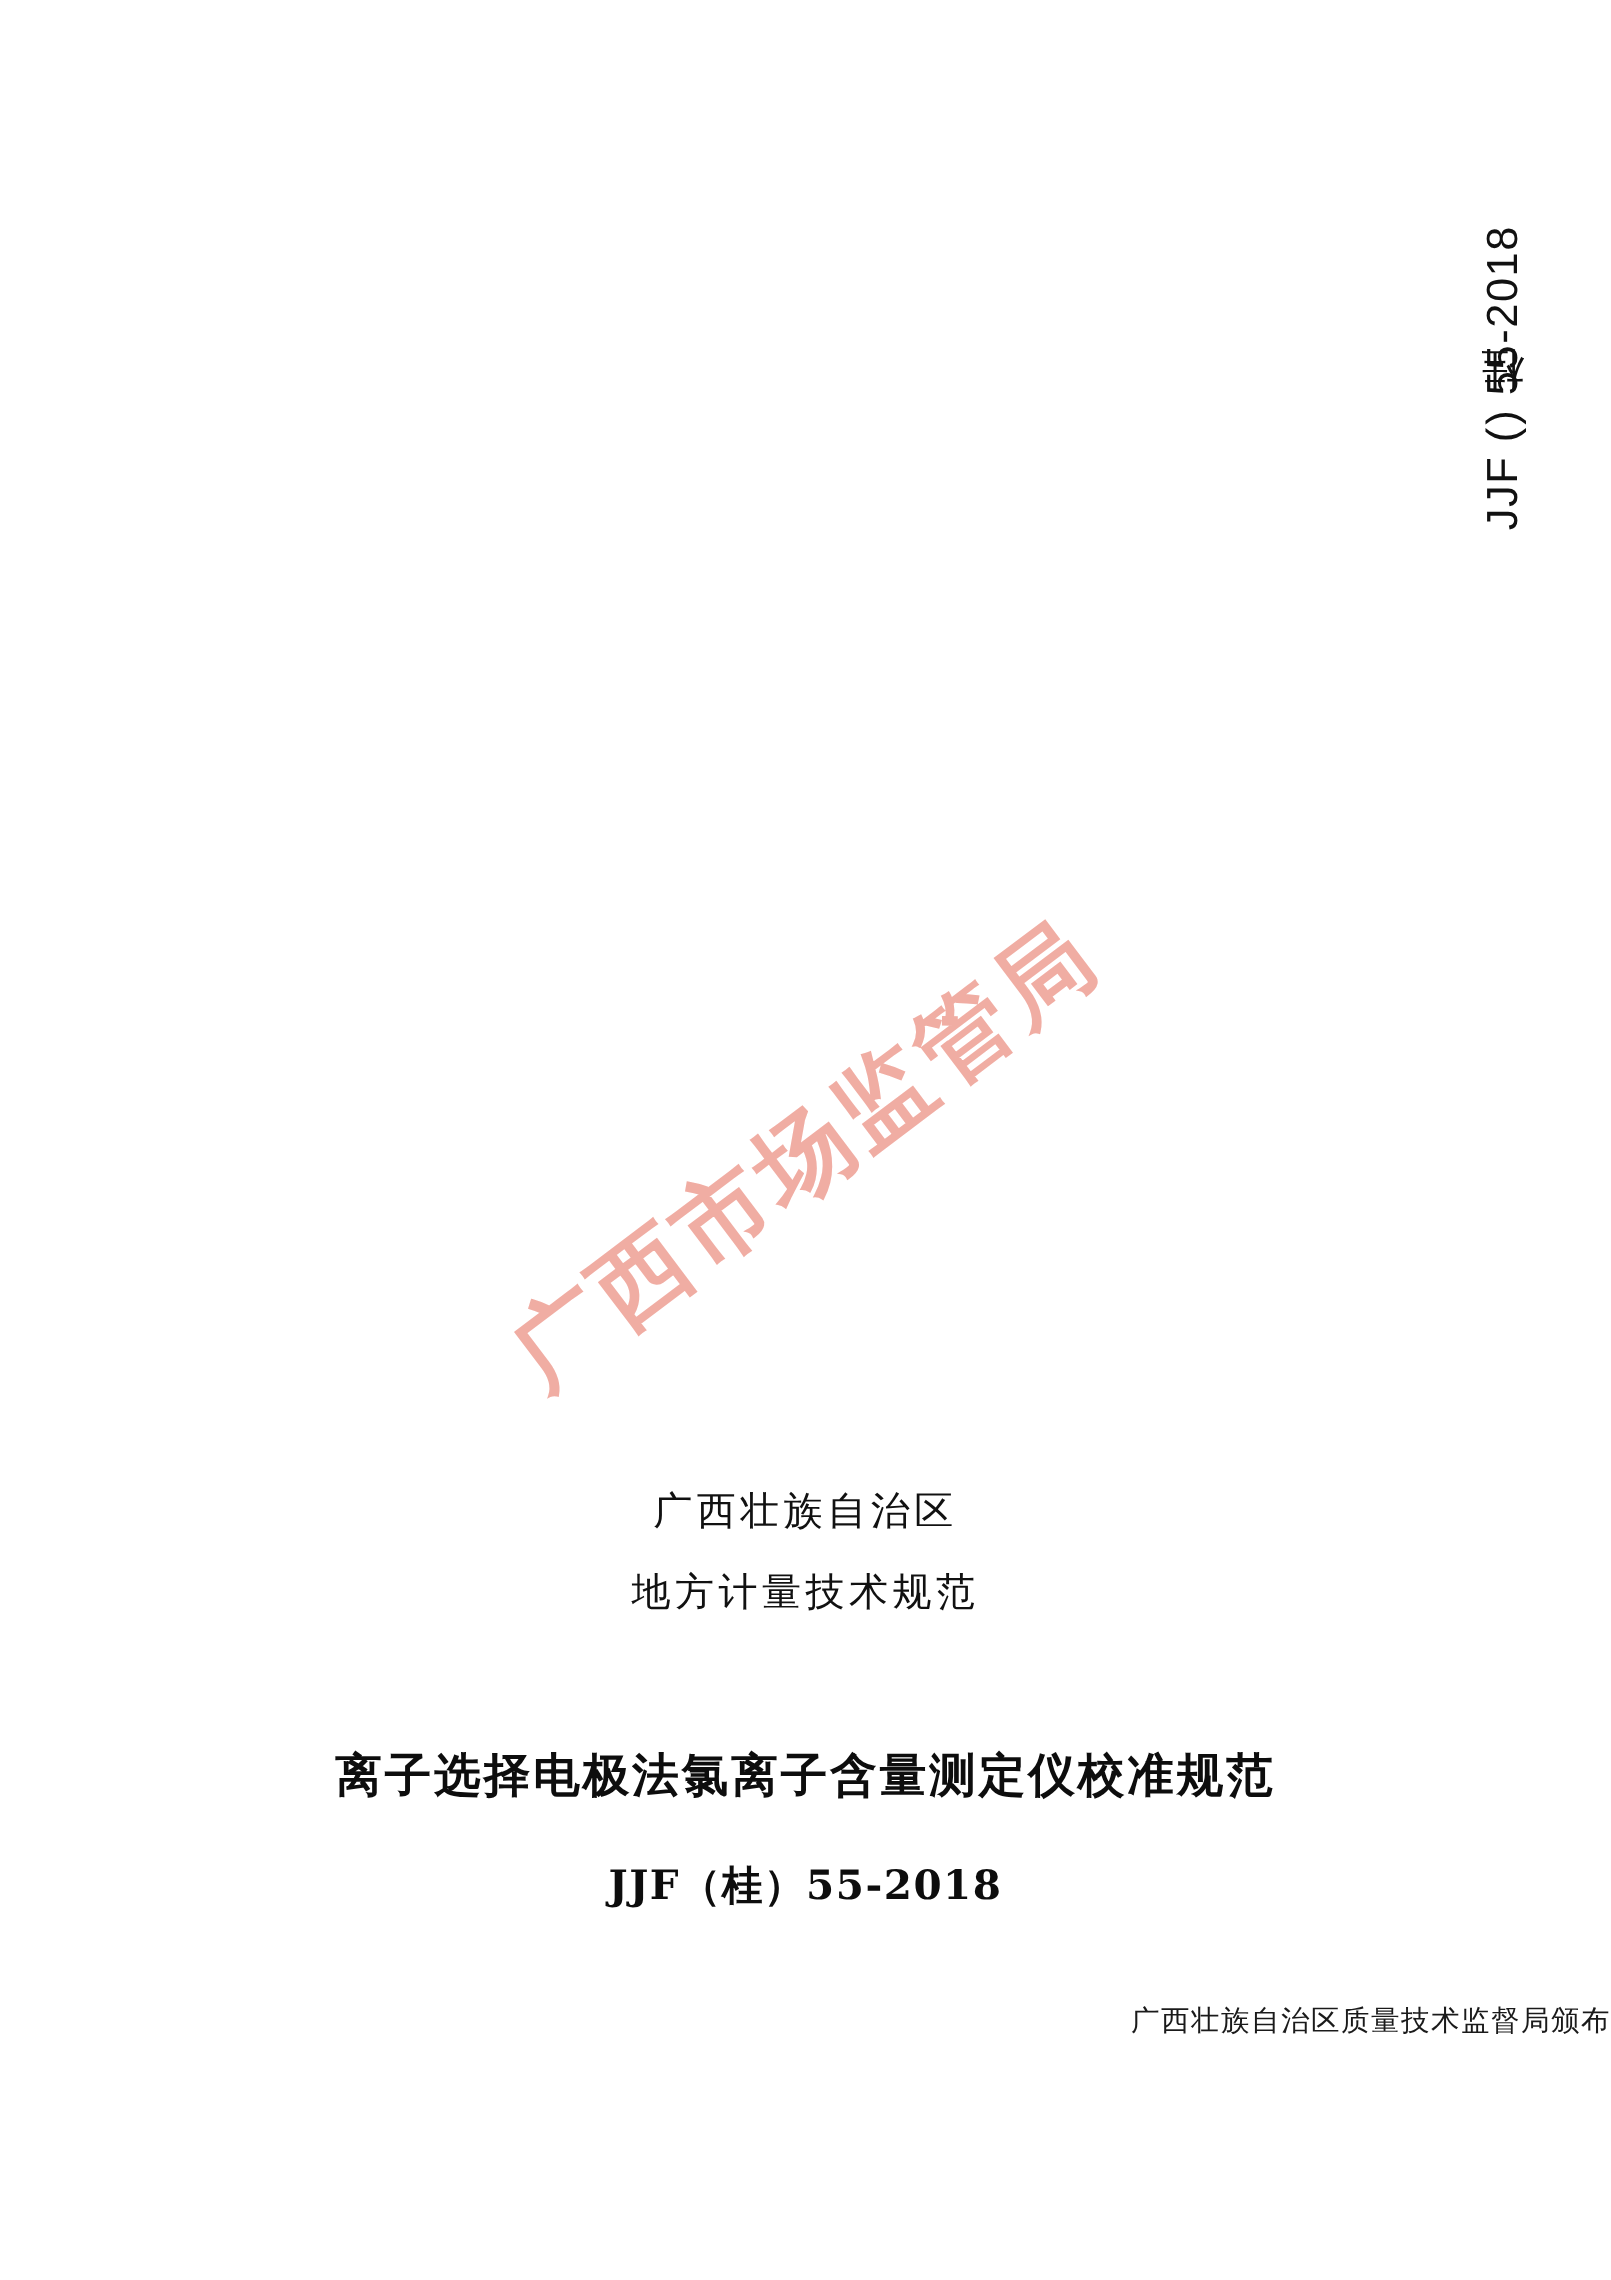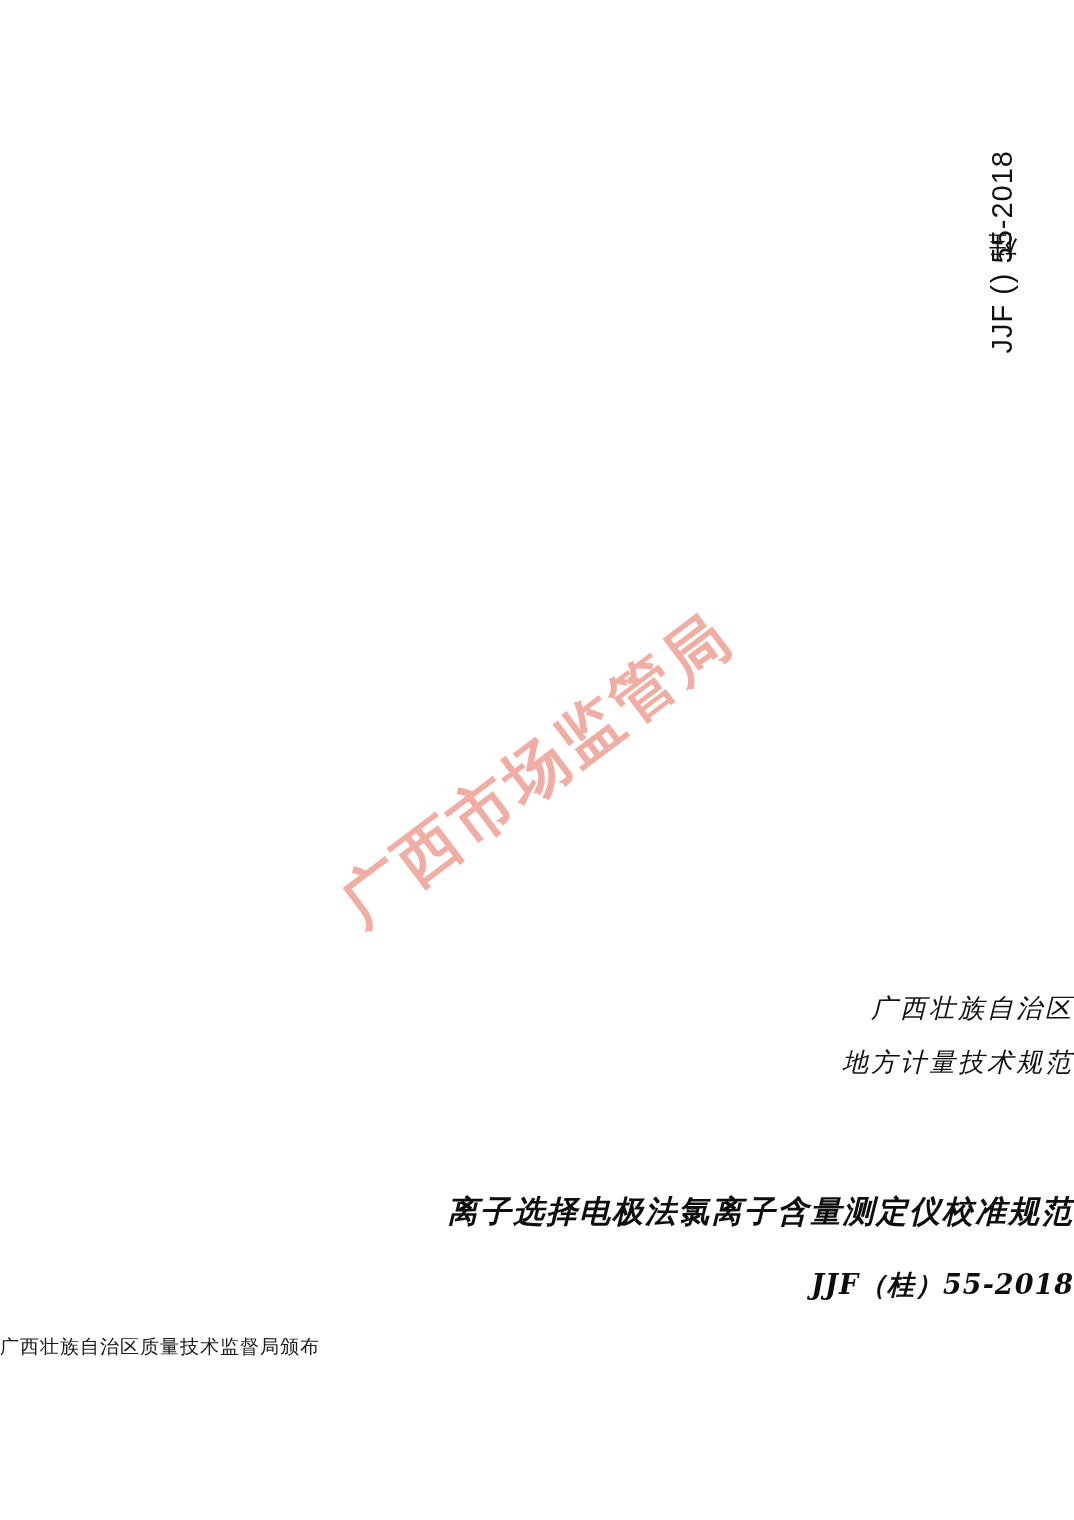--- a/index.html
+++ b/index.html
@@ -52,34 +52,33 @@
     user-select: none;
     pointer-events: none;
   }
 
   
   .title-block {
     position: absolute;
     left: 0;
     right: 0;
     top: 995px;
-    text-align: right;
-    font-style: italic;
+    text-align: center;
   }
   .org-line {
     font-family: "DejaVu Serif", "Liberation Serif", serif;
     font-size: 26px;
     letter-spacing: 3px;
     line-height: 1.0;
     color: #111111;
   }
   .org-line.first { margin-bottom: 28px; }
 
   .doc-title {
-    margin-top: 116px;
+    margin-top: 88px;
     font-family: "DejaVu Serif", "Liberation Serif", serif;
     font-weight: bold;
     font-size: 31px;
     letter-spacing: 2px;
     color: #0d0d0d;
     white-space: nowrap;
   }
   .doc-code {
     margin-top: 34px;
     font-family: "DejaVu Serif", "Liberation Serif", serif;
@@ -88,21 +87,21 @@
     letter-spacing: 1px;
     color: #0d0d0d;
   }
 
   
   .issuer {
     position: absolute;
     left: 0;
     right: 0;
     top: 1334px;
-    text-align: left;
+    text-align: right;
     font-family: "DejaVu Serif", "Liberation Serif", serif;
     font-size: 19px;
     letter-spacing: 1px;
     color: #1a1a1a;
   }
 </style>
 </head>
 <body>
 
 <div class="page">

